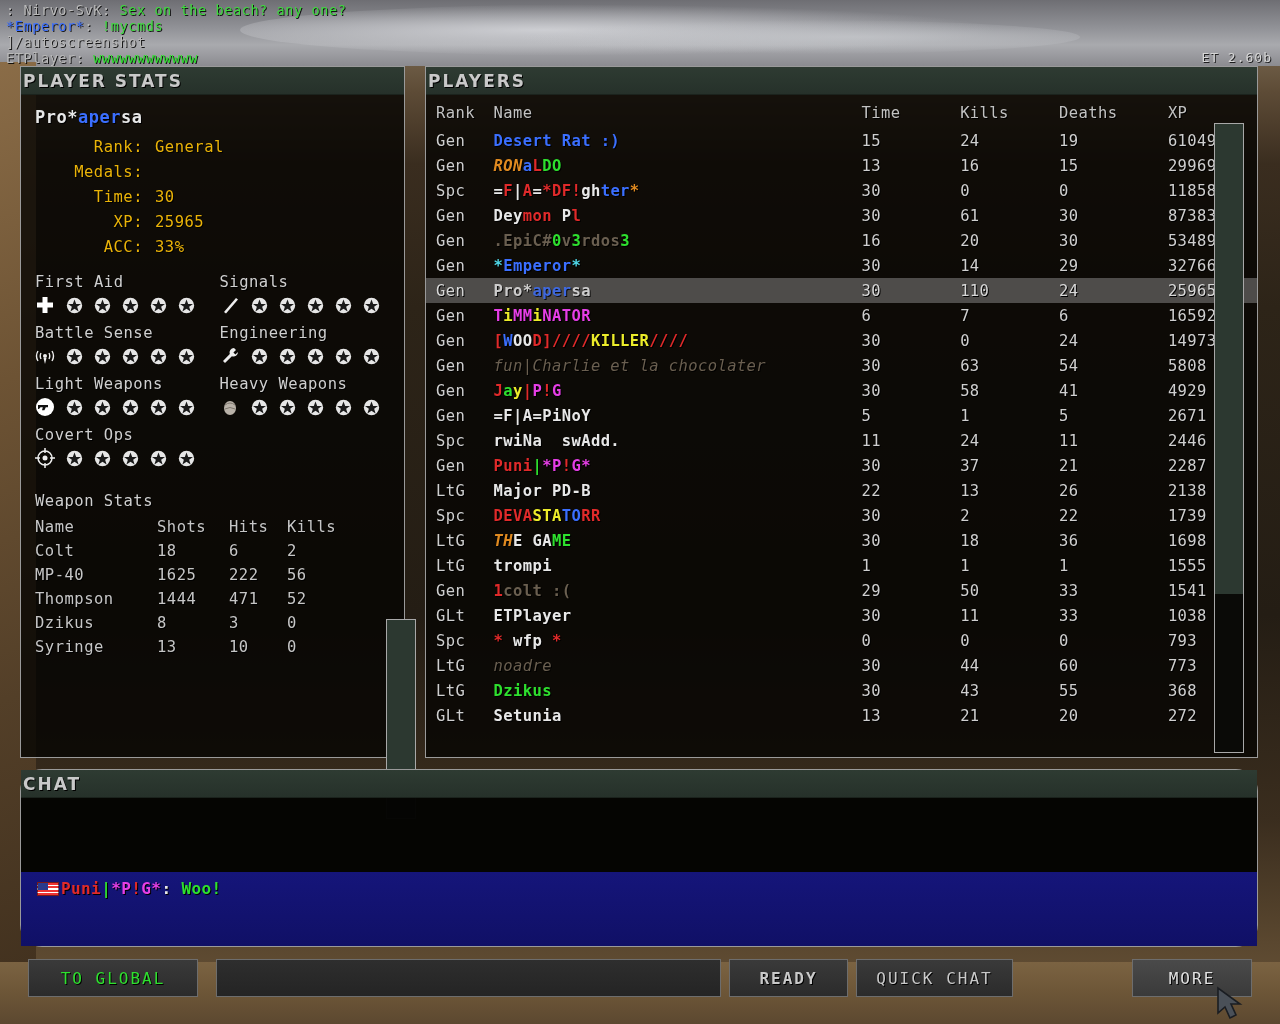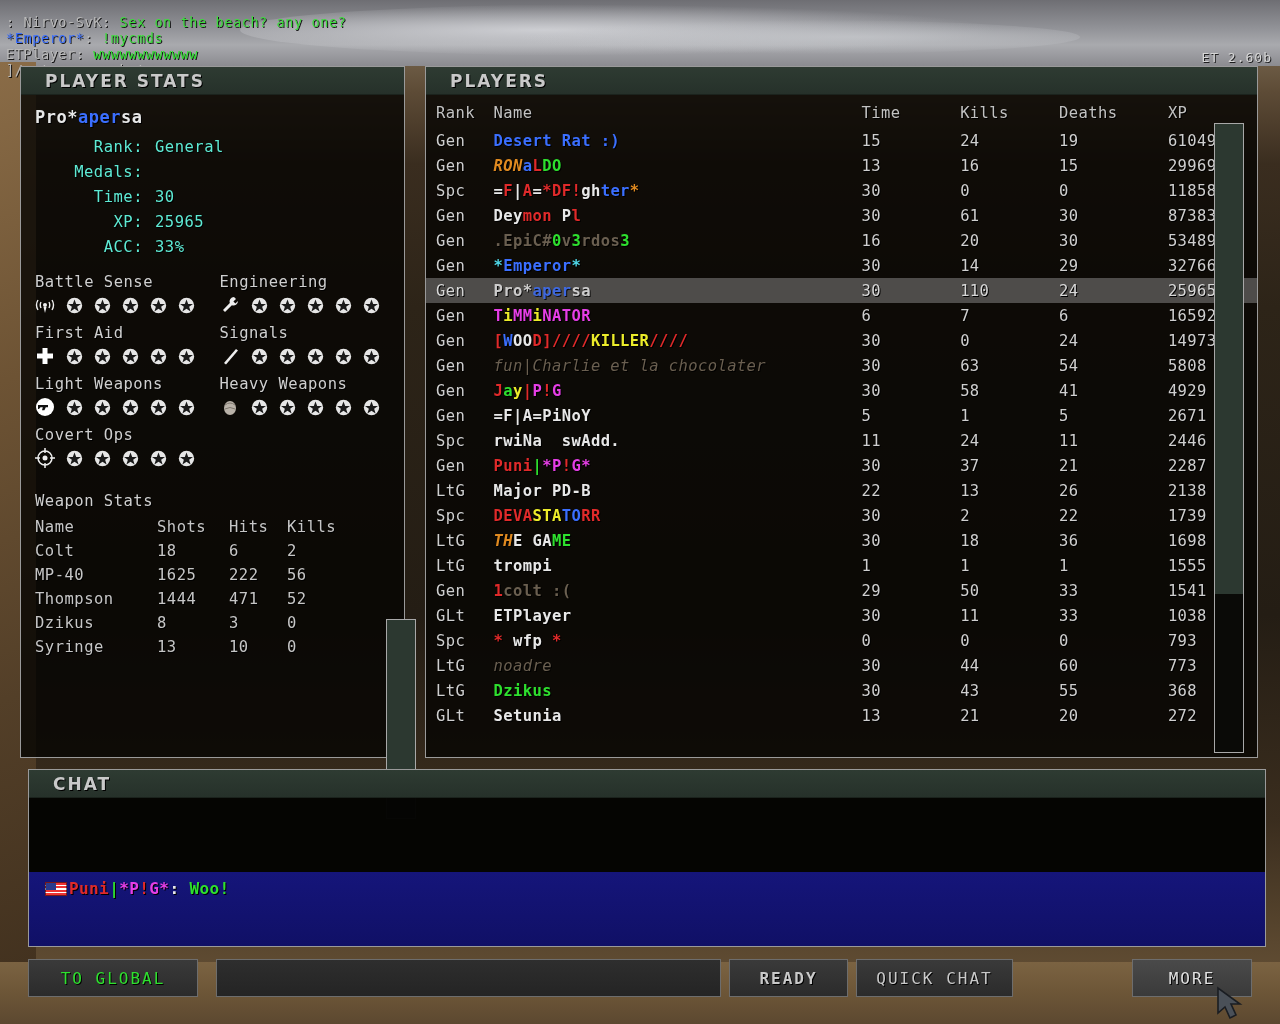--- a/index.html
+++ b/index.html
@@ -24,48 +24,48 @@
       background:linear-gradient(180deg,#6e6e73 0%,#8f9095 40%,#a9aaae 68%,#8b8b90 100%);}
   #bg .cloud{position:absolute;left:240px;top:4px;width:760px;height:52px;border-radius:50%;
       background:radial-gradient(ellipse at 40% 50%,rgba(215,216,220,.85),rgba(160,162,168,0) 70%);}
   #bg .cloud2{position:absolute;left:520px;top:20px;width:560px;height:34px;border-radius:50%;
       background:radial-gradient(ellipse at 60% 50%,rgba(200,202,206,.7),rgba(160,162,168,0) 72%);}
 
   
   #console{position:absolute;left:0;top:0;width:1092px;height:66px;
     font-family:"DejaVu Sans Mono","Liberation Mono",monospace;font-size:13.5px;line-height:16px;
     padding:2px 0 0 6px;box-sizing:border-box;letter-spacing:.6px;
-    text-shadow:1px 1px 0 rgba(0,0,0,.85);margin-top:12px;}
+    text-shadow:1px 1px 0 rgba(0,0,0,.85);}
   #console .ln{white-space:pre;}
   .c-grey{color:#b9b9b9;} .c-green{color:#3ddb3d;} .c-blue{color:#3b6fff;}
   .c-cyan{color:#4fd8e8;} .c-white{color:#e8e8e8;} .c-red{color:#e02a2a;}
   .c-yellow{color:#ecec2a;} .c-orange{color:#e08a20;font-style:italic;} .c-magenta{color:#e63ee6;}
   .c-ltgreen{color:#2ee02e;}
 
   #version{position:absolute;right:8px;top:50px;font-size:13px;color:#d6d6d6;
     font-family:"DejaVu Sans Mono","Liberation Mono",monospace;letter-spacing:1px;
     text-shadow:1px 1px 0 rgba(0,0,0,.8);}
 
   
   .win{position:absolute;border:1px solid #9a9a9a;box-sizing:border-box;
        background:rgba(6,5,3,.82);}
   .win-hdr{height:28px;background:linear-gradient(180deg,#2e3b32 0%,#26312a 100%);
        border-bottom:1px solid #1b231d;
-       display:flex;align-items:center;padding-left:24px;box-sizing:border-box;}
+       display:flex;align-items:center;padding-left:2px;box-sizing:border-box;}
   .win-hdr .t{font-family:"DejaVu Sans","Liberation Sans",sans-serif;font-weight:bold;
        font-size:17px;letter-spacing:2px;color:#c9c9c9;text-shadow:1px 1px 0 #000;}
   .win-body{position:absolute;left:0;right:0;top:28px;bottom:0;overflow:hidden;}
 
   
   #stats{left:20px;top:66px;width:385px;height:692px;}
   #stats .win-body{padding:8px 0 0 14px;box-sizing:border-box;}
   .mono{font-family:"DejaVu Sans Mono","Liberation Mono",monospace;}
   .pname{font-size:17px;font-weight:bold;letter-spacing:.5px;color:#ddd;
      text-shadow:1px 1px 0 #000;margin:4px 0 8px 0;}
-  .kv{font-size:15.5px;color:#5eead4;line-height:25px;text-shadow:1px 1px 0 #000;
+  .kv{font-size:15.5px;color:#eab308;line-height:25px;text-shadow:1px 1px 0 #000;
      letter-spacing:.5px;white-space:pre;}
   .kv .k{display:inline-block;width:108px;text-align:right;}
   .kv .v{margin-left:12px;}
 
   .skills{margin-top:10px;}
   .skrow{display:flex;}
   .skcol{width:196px;}
   .sklabel{font-size:15.5px;color:#cfcfcf;letter-spacing:.5px;text-shadow:1px 1px 0 #000;
      margin:3px 0 1px 0;}
   .stars{display:flex;align-items:center;gap:11px;height:26px;margin-bottom:3px;}
@@ -97,21 +97,21 @@
   tr.me td{background:rgba(170,170,170,.42);color:#d8d8d8;}
   tr.me .nm span{opacity:.82;}
   .nm{white-space:pre;font-weight:bold;}
   .nm.plain{font-weight:normal;font-style:italic;}
 
   
   .sbar{position:absolute;border:1px solid #a8a8a8;background:#0a0a07;box-sizing:border-box;}
   .sbar .thumb{position:absolute;left:0;right:0;top:0;background:#2c3830;}
 
   
-  #chat{left:28px;top:769px;width:1238px;height:178px;}
+  #chat{left:20px;top:769px;width:1238px;height:178px;border-radius:22px;}
   #chat .win-body{background:rgba(4,4,2,.9);}
   .chatmsgs{position:absolute;left:0;right:0;bottom:0;top:0;}
   .chatline{position:absolute;left:0;right:0;bottom:0;height:74px;
      background:linear-gradient(180deg,#15157a 0%,#101066 100%);}
   .chatline .txt{position:absolute;left:16px;top:7px;font-size:16px;white-space:pre;
      font-weight:bold;text-shadow:1px 1px 0 #000;letter-spacing:.4px;}
   .flag{display:inline-block;width:22px;height:14px;vertical-align:-2px;margin-right:2px;
      background:
        linear-gradient(180deg,#e33 0 14.3%,#fff 0 28.6%,#e33 0 42.9%,#fff 0 57.2%,
                        #e33 0 71.5%,#fff 0 85.8%,#e33 0 100%);
@@ -141,41 +141,99 @@
   <div class="cloud"></div>
   <div class="cloud2"></div>
   <div class="wall-l"></div>
   <div class="wall-r"></div>
   <div class="floor"></div>
 </div>
 
 <div id="console">
     <div class="ln"><span class="c-grey">:&nbsp;Nirvo-SvK:&nbsp;</span><span class="c-green">Sex&nbsp;on&nbsp;the&nbsp;beach?&nbsp;any&nbsp;one?</span></div>
     <div class="ln"><span class="c-blue">*Emperor*</span><span class="c-grey">:&nbsp;</span><span class="c-green">!mycmds</span></div>
+    <div class="ln"><span class="c-grey">]/autoscreenshot</span></div>
     <div class="ln"><span class="c-grey">ETPlayer:&nbsp;</span><span class="c-ltgreen">wwwwwwwwwwww</span></div>
-    <div class="ln"><span class="c-grey">]/autoscreenshot</span></div>
   </div>
 <div id="version">ET 2.60b</div>
 
 <div class="win" id="stats">
   <div class="win-hdr">
     <div class="t">PLAYER STATS</div>
   </div>
   <div class="win-body">
     <div class="pname mono" id="stats-name"><span class="c-white">Pro*</span><span class="c-blue">aper</span><span class="c-white">sa</span></div>
     <div id="stats-fields">
         <div class="kv mono"><span class="k">Rank:</span><span class="v">General</span></div>
         <div class="kv mono"><span class="k">Medals:</span><span class="v"></span></div>
         <div class="kv mono"><span class="k">Time:</span><span class="v">30</span></div>
         <div class="kv mono"><span class="k">XP:</span><span class="v">25965</span></div>
         <div class="kv mono"><span class="k">ACC:</span><span class="v">33%</span></div>
       </div>
     <div class="skills" id="skills">
         <div class="skrow">
           <div class="skcol">
+            <div class="sklabel mono">First Aid</div>
+            <div class="stars">
+              <svg class="icn" viewBox="0 0 20 20">
+                <path d="M7.5 2 h5 v5.5 h5.5 v5 H12.5 V18 h-5 v-5.5 H2 v-5 h5.5z" fill="#fff"></path>
+              </svg>
+              <svg class="star" viewBox="0 0 20 20">
+                <circle cx="10" cy="10" r="9" fill="#e6e6e6"></circle>
+                <polygon points="10,3 12,8.2 17.6,8.2 13.1,11.6 14.8,17 10,13.8 5.2,17 6.9,11.6 2.4,8.2 8,8.2" fill="#1a1a1a"></polygon>
+              </svg>
+              <svg class="star" viewBox="0 0 20 20">
+                <circle cx="10" cy="10" r="9" fill="#e6e6e6"></circle>
+                <polygon points="10,3 12,8.2 17.6,8.2 13.1,11.6 14.8,17 10,13.8 5.2,17 6.9,11.6 2.4,8.2 8,8.2" fill="#1a1a1a"></polygon>
+              </svg>
+              <svg class="star" viewBox="0 0 20 20">
+                <circle cx="10" cy="10" r="9" fill="#e6e6e6"></circle>
+                <polygon points="10,3 12,8.2 17.6,8.2 13.1,11.6 14.8,17 10,13.8 5.2,17 6.9,11.6 2.4,8.2 8,8.2" fill="#1a1a1a"></polygon>
+              </svg>
+              <svg class="star" viewBox="0 0 20 20">
+                <circle cx="10" cy="10" r="9" fill="#e6e6e6"></circle>
+                <polygon points="10,3 12,8.2 17.6,8.2 13.1,11.6 14.8,17 10,13.8 5.2,17 6.9,11.6 2.4,8.2 8,8.2" fill="#1a1a1a"></polygon>
+              </svg>
+              <svg class="star" viewBox="0 0 20 20">
+                <circle cx="10" cy="10" r="9" fill="#e6e6e6"></circle>
+                <polygon points="10,3 12,8.2 17.6,8.2 13.1,11.6 14.8,17 10,13.8 5.2,17 6.9,11.6 2.4,8.2 8,8.2" fill="#1a1a1a"></polygon>
+              </svg>
+            </div>
+          </div>
+          <div class="skcol">
+            <div class="sklabel mono">Signals</div>
+            <div class="stars">
+              <svg class="icn" viewBox="0 0 20 20">
+                <path d="M4 17 L16 3 l2 1.5 L6 18.5z" fill="#eee"></path>
+              </svg>
+              <svg class="star" viewBox="0 0 20 20">
+                <circle cx="10" cy="10" r="9" fill="#e6e6e6"></circle>
+                <polygon points="10,3 12,8.2 17.6,8.2 13.1,11.6 14.8,17 10,13.8 5.2,17 6.9,11.6 2.4,8.2 8,8.2" fill="#1a1a1a"></polygon>
+              </svg>
+              <svg class="star" viewBox="0 0 20 20">
+                <circle cx="10" cy="10" r="9" fill="#e6e6e6"></circle>
+                <polygon points="10,3 12,8.2 17.6,8.2 13.1,11.6 14.8,17 10,13.8 5.2,17 6.9,11.6 2.4,8.2 8,8.2" fill="#1a1a1a"></polygon>
+              </svg>
+              <svg class="star" viewBox="0 0 20 20">
+                <circle cx="10" cy="10" r="9" fill="#e6e6e6"></circle>
+                <polygon points="10,3 12,8.2 17.6,8.2 13.1,11.6 14.8,17 10,13.8 5.2,17 6.9,11.6 2.4,8.2 8,8.2" fill="#1a1a1a"></polygon>
+              </svg>
+              <svg class="star" viewBox="0 0 20 20">
+                <circle cx="10" cy="10" r="9" fill="#e6e6e6"></circle>
+                <polygon points="10,3 12,8.2 17.6,8.2 13.1,11.6 14.8,17 10,13.8 5.2,17 6.9,11.6 2.4,8.2 8,8.2" fill="#1a1a1a"></polygon>
+              </svg>
+              <svg class="star" viewBox="0 0 20 20">
+                <circle cx="10" cy="10" r="9" fill="#e6e6e6"></circle>
+                <polygon points="10,3 12,8.2 17.6,8.2 13.1,11.6 14.8,17 10,13.8 5.2,17 6.9,11.6 2.4,8.2 8,8.2" fill="#1a1a1a"></polygon>
+              </svg>
+            </div>
+          </div>
+        </div>
+        <div class="skrow">
+          <div class="skcol">
             <div class="sklabel mono">Battle Sense</div>
             <div class="stars">
               <svg class="icn" viewBox="0 0 20 20">
                 <path d="M3 5 Q0 10 3 15 M6 7 Q4.5 10 6 13 M14 7 Q15.5 10 14 13 M17 5 Q20 10 17 15" stroke="#eee" stroke-width="1.4" fill="none"></path>
                 <circle cx="10" cy="10" r="2" fill="#eee"></circle>
                 <path d="M8.5 12 L10 18 L11.5 12 Z" fill="#eee"></path>
               </svg>
               <svg class="star" viewBox="0 0 20 20">
                 <circle cx="10" cy="10" r="9" fill="#e6e6e6"></circle>
                 <polygon points="10,3 12,8.2 17.6,8.2 13.1,11.6 14.8,17 10,13.8 5.2,17 6.9,11.6 2.4,8.2 8,8.2" fill="#1a1a1a"></polygon>
@@ -196,78 +254,20 @@
                 <circle cx="10" cy="10" r="9" fill="#e6e6e6"></circle>
                 <polygon points="10,3 12,8.2 17.6,8.2 13.1,11.6 14.8,17 10,13.8 5.2,17 6.9,11.6 2.4,8.2 8,8.2" fill="#1a1a1a"></polygon>
               </svg>
             </div>
           </div>
           <div class="skcol">
             <div class="sklabel mono">Engineering</div>
             <div class="stars">
               <svg class="icn" viewBox="0 0 20 20">
                 <path d="M14 2 a4.5 4.5 0 0 0 -4.2 6.1 L3 15 l2 2 6.9-6.8 A4.5 4.5 0 0 0 18 6 l-2.6 2.6 -2-2 L16 4z" fill="#eee"></path>
-              </svg>
-              <svg class="star" viewBox="0 0 20 20">
-                <circle cx="10" cy="10" r="9" fill="#e6e6e6"></circle>
-                <polygon points="10,3 12,8.2 17.6,8.2 13.1,11.6 14.8,17 10,13.8 5.2,17 6.9,11.6 2.4,8.2 8,8.2" fill="#1a1a1a"></polygon>
-              </svg>
-              <svg class="star" viewBox="0 0 20 20">
-                <circle cx="10" cy="10" r="9" fill="#e6e6e6"></circle>
-                <polygon points="10,3 12,8.2 17.6,8.2 13.1,11.6 14.8,17 10,13.8 5.2,17 6.9,11.6 2.4,8.2 8,8.2" fill="#1a1a1a"></polygon>
-              </svg>
-              <svg class="star" viewBox="0 0 20 20">
-                <circle cx="10" cy="10" r="9" fill="#e6e6e6"></circle>
-                <polygon points="10,3 12,8.2 17.6,8.2 13.1,11.6 14.8,17 10,13.8 5.2,17 6.9,11.6 2.4,8.2 8,8.2" fill="#1a1a1a"></polygon>
-              </svg>
-              <svg class="star" viewBox="0 0 20 20">
-                <circle cx="10" cy="10" r="9" fill="#e6e6e6"></circle>
-                <polygon points="10,3 12,8.2 17.6,8.2 13.1,11.6 14.8,17 10,13.8 5.2,17 6.9,11.6 2.4,8.2 8,8.2" fill="#1a1a1a"></polygon>
-              </svg>
-              <svg class="star" viewBox="0 0 20 20">
-                <circle cx="10" cy="10" r="9" fill="#e6e6e6"></circle>
-                <polygon points="10,3 12,8.2 17.6,8.2 13.1,11.6 14.8,17 10,13.8 5.2,17 6.9,11.6 2.4,8.2 8,8.2" fill="#1a1a1a"></polygon>
-              </svg>
-            </div>
-          </div>
-        </div>
-        <div class="skrow">
-          <div class="skcol">
-            <div class="sklabel mono">First Aid</div>
-            <div class="stars">
-              <svg class="icn" viewBox="0 0 20 20">
-                <path d="M7.5 2 h5 v5.5 h5.5 v5 H12.5 V18 h-5 v-5.5 H2 v-5 h5.5z" fill="#fff"></path>
-              </svg>
-              <svg class="star" viewBox="0 0 20 20">
-                <circle cx="10" cy="10" r="9" fill="#e6e6e6"></circle>
-                <polygon points="10,3 12,8.2 17.6,8.2 13.1,11.6 14.8,17 10,13.8 5.2,17 6.9,11.6 2.4,8.2 8,8.2" fill="#1a1a1a"></polygon>
-              </svg>
-              <svg class="star" viewBox="0 0 20 20">
-                <circle cx="10" cy="10" r="9" fill="#e6e6e6"></circle>
-                <polygon points="10,3 12,8.2 17.6,8.2 13.1,11.6 14.8,17 10,13.8 5.2,17 6.9,11.6 2.4,8.2 8,8.2" fill="#1a1a1a"></polygon>
-              </svg>
-              <svg class="star" viewBox="0 0 20 20">
-                <circle cx="10" cy="10" r="9" fill="#e6e6e6"></circle>
-                <polygon points="10,3 12,8.2 17.6,8.2 13.1,11.6 14.8,17 10,13.8 5.2,17 6.9,11.6 2.4,8.2 8,8.2" fill="#1a1a1a"></polygon>
-              </svg>
-              <svg class="star" viewBox="0 0 20 20">
-                <circle cx="10" cy="10" r="9" fill="#e6e6e6"></circle>
-                <polygon points="10,3 12,8.2 17.6,8.2 13.1,11.6 14.8,17 10,13.8 5.2,17 6.9,11.6 2.4,8.2 8,8.2" fill="#1a1a1a"></polygon>
-              </svg>
-              <svg class="star" viewBox="0 0 20 20">
-                <circle cx="10" cy="10" r="9" fill="#e6e6e6"></circle>
-                <polygon points="10,3 12,8.2 17.6,8.2 13.1,11.6 14.8,17 10,13.8 5.2,17 6.9,11.6 2.4,8.2 8,8.2" fill="#1a1a1a"></polygon>
-              </svg>
-            </div>
-          </div>
-          <div class="skcol">
-            <div class="sklabel mono">Signals</div>
-            <div class="stars">
-              <svg class="icn" viewBox="0 0 20 20">
-                <path d="M4 17 L16 3 l2 1.5 L6 18.5z" fill="#eee"></path>
               </svg>
               <svg class="star" viewBox="0 0 20 20">
                 <circle cx="10" cy="10" r="9" fill="#e6e6e6"></circle>
                 <polygon points="10,3 12,8.2 17.6,8.2 13.1,11.6 14.8,17 10,13.8 5.2,17 6.9,11.6 2.4,8.2 8,8.2" fill="#1a1a1a"></polygon>
               </svg>
               <svg class="star" viewBox="0 0 20 20">
                 <circle cx="10" cy="10" r="9" fill="#e6e6e6"></circle>
                 <polygon points="10,3 12,8.2 17.6,8.2 13.1,11.6 14.8,17 10,13.8 5.2,17 6.9,11.6 2.4,8.2 8,8.2" fill="#1a1a1a"></polygon>
               </svg>
               <svg class="star" viewBox="0 0 20 20">

